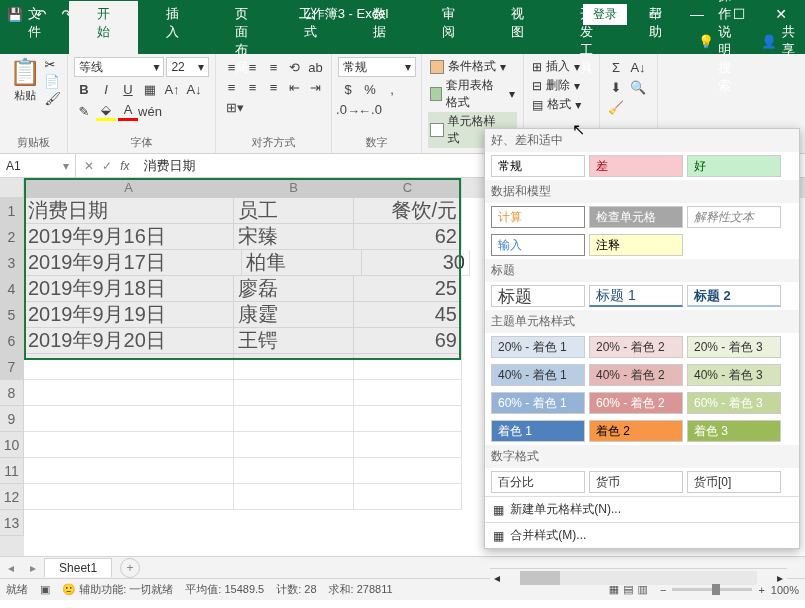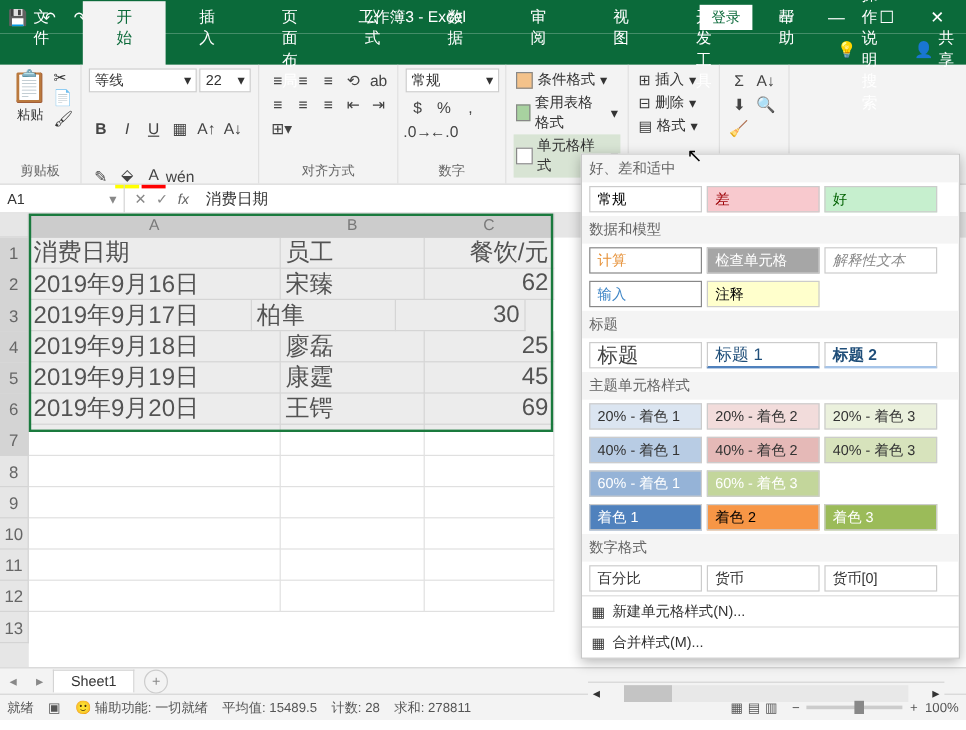--- a/index.html
+++ b/index.html
@@ -16,34 +16,34 @@
 .tabs .tab.active{background:#f3f3f3;color:#0b6a3a}
 .tabs .help{margin-left:auto;display:flex;align-items:center;gap:4px;padding:0 8px}
 .tabs .share{padding:0 10px;display:flex;align-items:center;gap:4px}
 .ribbon{height:100px;background:#f3f3f3;border-bottom:1px solid #d4d4d4;display:flex}
 .group{border-right:1px solid #e0e0e0;padding:3px 6px;display:flex;flex-direction:column;justify-content:space-between}
 .group-label{text-align:center;font-size:11px;color:#666;padding-top:3px}
 .paste-big{width:44px;text-align:center;font-size:11px}
 .paste-big .icon{font-size:26px;color:#d08030}
 .mini-btns{display:flex;flex-direction:column;gap:2px;font-size:13px}
 .font-group{width:148px}
-.font-row{display:flex;gap:2px;align-items:flex-end;margin-bottom:20px}
+.font-row{display:flex;gap:2px;align-items:flex-end;margin-bottom:2px}
 .font-sel{border:1px solid #ccc;background:#fff;height:20px;font-size:12px;padding:0 4px;display:flex;align-items:center;justify-content:space-between}
 .icon-btn{width:20px;height:20px;display:flex;align-items:center;justify-content:center;font-size:13px;color:#444}
 .align-group{width:116px}
 .align-row{display:flex;gap:2px}
 .num-group{width:90px}
 .num-sel{border:1px solid #ccc;background:#fff;height:20px;width:78px;padding:0 4px;display:flex;align-items:center;justify-content:space-between;font-size:12px}
 .styles-group{width:102px}
 .style-btn{display:flex;align-items:center;gap:4px;font-size:12px;padding:1px 2px}
 .style-btn .sq{width:14px;height:14px;border:1px solid #888}
 .cells-group{width:76px}
 .edit-group{width:58px}
 .formula-bar{height:24px;background:#fff;border-bottom:1px solid #d4d4d4;display:flex;align-items:center}
-.name-box{width:104px;border-right:1px solid #d4d4d4;padding:0 6px;height:100%;display:flex;align-items:center;justify-content:space-between;font-size:12px}
+.name-box{width:76px;border-right:1px solid #d4d4d4;padding:0 6px;height:100%;display:flex;align-items:center;justify-content:space-between;font-size:12px}
 .fx-box{display:flex;align-items:center;gap:8px;padding:0 8px;color:#888;font-size:12px}
 .fx-label{font-style:italic;color:#666}
 .formula-input{flex:1;padding:0 6px;font-size:13px}
 .sheet-area{position:relative;height:378px;display:flex}
 .row-headers{width:24px;background:#e6e6e6}
 .row-headers div{height:26px;border-bottom:1px solid #d4d4d4;border-right:1px solid #d4d4d4;display:flex;align-items:center;justify-content:center;font-size:14px;color:#666}
 .row-headers div.sel{background:#d4d4d4}
 .grid{flex:1;position:relative}
 .col-headers{display:flex;height:20px;background:#e6e6e6}
 .col-headers div{border-right:1px solid #d4d4d4;border-bottom:1px solid #d4d4d4;display:flex;align-items:center;justify-content:center;font-size:13px;color:#666}
@@ -306,21 +306,21 @@
           <div class="cell" style="width: 210px;">消费日期</div>
           <div class="cell" style="width: 120px;">员工</div>
           <div class="cell r" style="width: 108px;">餐饮/元</div>
         </div>
         <div class="row">
           <div class="cell" style="width: 210px;">2019年9月16日</div>
           <div class="cell" style="width: 120px;">宋臻</div>
           <div class="cell r" style="width: 108px;">62</div>
         </div>
         <div class="row">
-          <div class="cell" style="width: 186px;">2019年9月17日</div>
+          <div class="cell" style="width: 218px;">2019年9月17日</div>
           <div class="cell" style="width: 120px;">柏隼</div>
           <div class="cell r" style="width: 108px;">30</div>
         </div>
         <div class="row">
           <div class="cell" style="width: 210px;">2019年9月18日</div>
           <div class="cell" style="width: 120px;">廖磊</div>
           <div class="cell r" style="width: 108px;">25</div>
         </div>
         <div class="row">
           <div class="cell" style="width: 210px;">2019年9月19日</div>
@@ -396,20 +396,21 @@
       <div class="gal-item" style="background: rgb(242, 220, 219);">20% - 着色 2</div>
       <div class="gal-item" style="background: rgb(235, 241, 221);">20% - 着色 3</div>
     </div>
   <div class="gal-row" id="gr6">
       <div class="gal-item" style="background: rgb(184, 204, 228);">40% - 着色 1</div>
       <div class="gal-item" style="background: rgb(229, 185, 183);">40% - 着色 2</div>
       <div class="gal-item" style="background: rgb(215, 227, 188);">40% - 着色 3</div>
     </div>
   <div class="gal-row" id="gr7">
       <div class="gal-item" style="background: rgb(149, 179, 215); color: rgb(255, 255, 255);">60% - 着色 1</div>
+      <div class="gal-item" style="background: rgb(217, 150, 148); color: rgb(255, 255, 255);">60% - 着色 2</div>
       <div class="gal-item" style="background: rgb(195, 214, 155); color: rgb(255, 255, 255);">60% - 着色 3</div>
     </div>
   <div class="gal-row" id="gr8">
       <div class="gal-item" style="background: rgb(79, 129, 189); color: rgb(255, 255, 255);">着色 1</div>
       <div class="gal-item" style="background: rgb(247, 150, 70); color: #000000;">着色 2</div>
       <div class="gal-item" style="background: rgb(155, 187, 89); color: rgb(255, 255, 255);">着色 3</div>
     </div>
   <div class="gal-sec">数字格式</div>
   <div class="gal-row" id="gr9">
       <div class="gal-item" style="background: rgb(255, 255, 255);">百分比</div>

